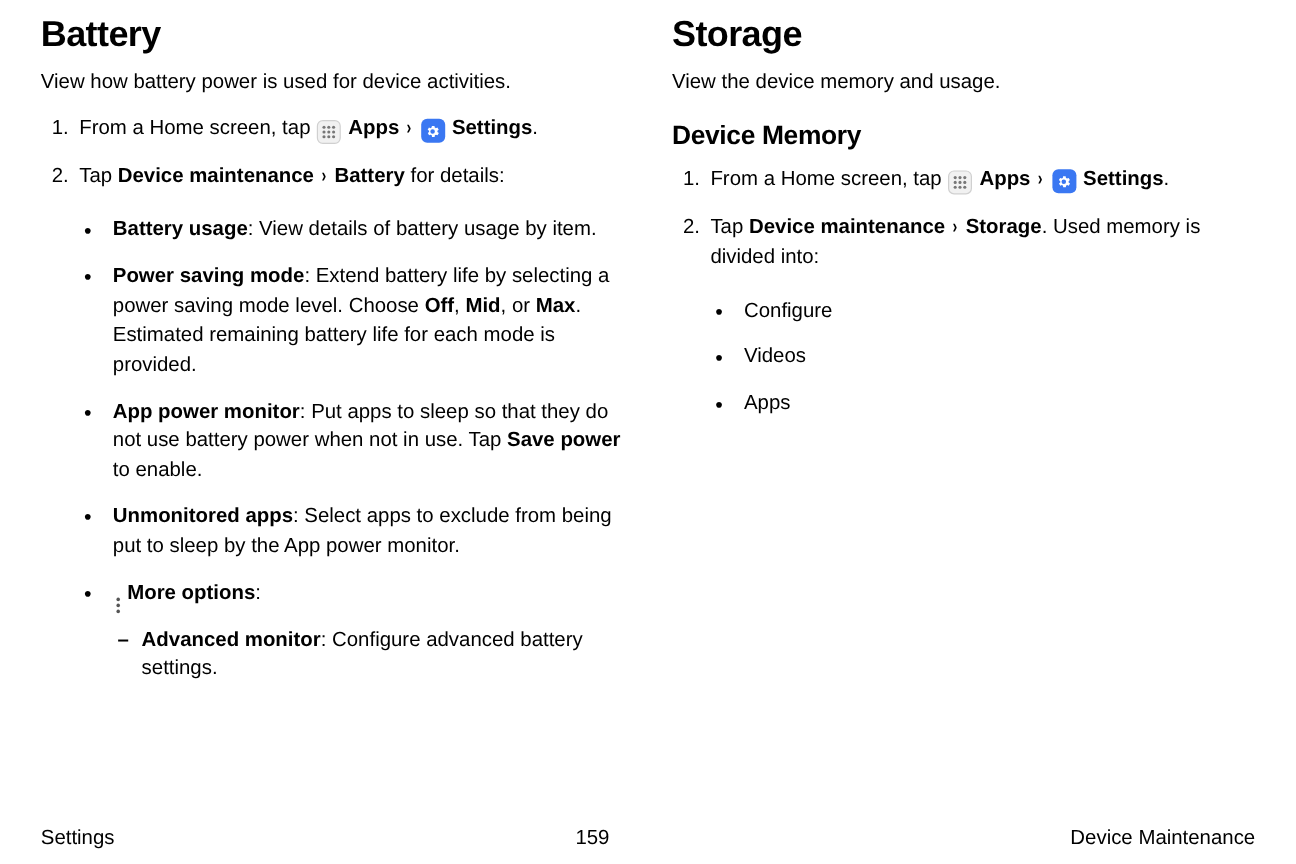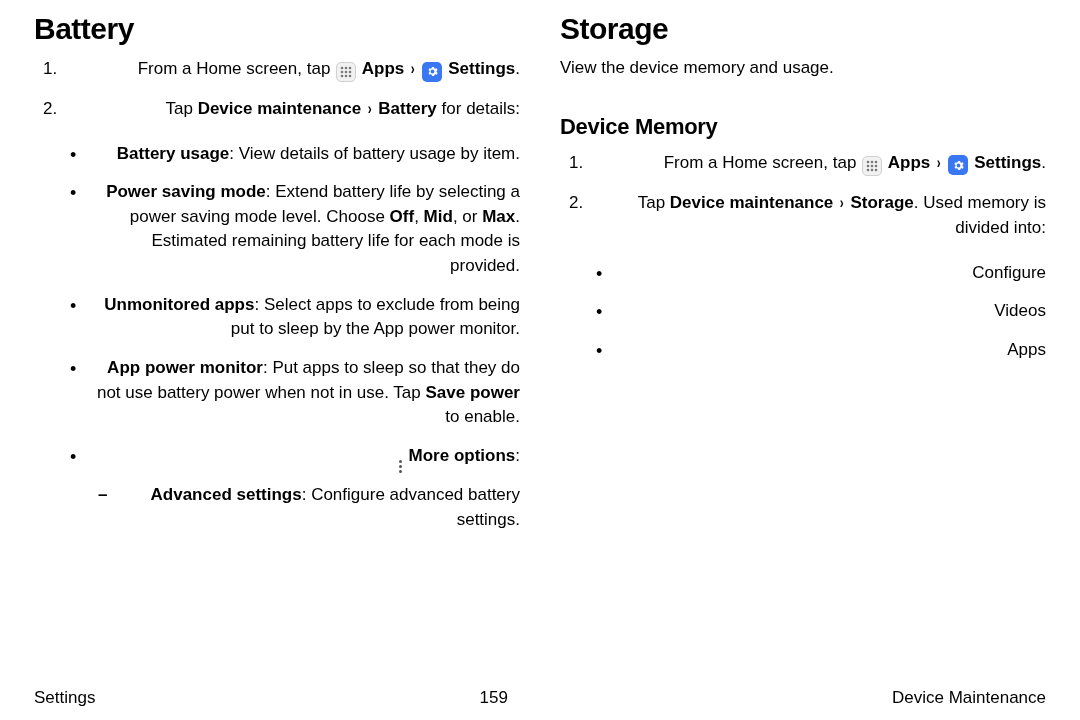--- a/index.html
+++ b/index.html
@@ -22,32 +22,31 @@
     }
     h1 {
       font-size: 30px;
       font-weight: 700;
       margin-bottom: 10px;
       letter-spacing: -0.5px;
     }
     h2 {
       font-size: 22px;
       font-weight: 700;
-      margin-top: 34px;
+      margin-top: 20px;
       margin-bottom: 10px;
       letter-spacing: -0.3px;
     }
     p.intro {
       margin-bottom: 14px;
       line-height: 1.4;
     }
     ol {
       list-style: decimal;
       padding-left: 28px;
-      text-align: right;
     }
     ol > li {
       margin-bottom: 14px;
       line-height: 1.5;
       padding-left: 4px;
     }
     ul.bulleted {
       list-style: none;
       padding-left: 22px;
       margin-top: 20px;
@@ -131,20 +130,21 @@
       font-size: 17px;
     }
   </style>
 </head>
 <body>
 
 <div class="columns">
 
   <div class="col">
     <h1>Battery</h1>
+    <p class="intro">View how battery power is used for device activities.</p>
     <ol>
       <li>
         <span>From a Home screen, tap </span>
         <span class="icon icon-apps">
           <svg width="12" height="12" viewBox="0 0 12 12">
               <g fill="#777">
                 <circle cx="2" cy="2" r="1.3"></circle>
                 <circle cx="6" cy="2" r="1.3"></circle>
                 <circle cx="10" cy="2" r="1.3"></circle>
                 <circle cx="2" cy="6" r="1.3"></circle>
@@ -170,34 +170,34 @@
         <span class="chev">›</span>
         <b>Battery</b><span> for details:</span>
         <ul class="bulleted">
           <li>
             <b>Battery usage</b><span>: View details of battery usage by item.</span>
           </li>
           <li>
             <b>Power saving mode</b><span>: Extend battery life by selecting a power saving mode level. Choose </span><b>Off</b><span>, </span><b>Mid</b><span>, or </span><b>Max</b><span>. Estimated remaining battery life for each mode is provided.</span>
           </li>
           <li>
+            <b>App power monitor</b><span>: Put apps to sleep so that they do not use battery power when not in use. Tap </span><b>Save power</b><span> to enable.</span>
+          </li>
+          <li>
             <b>Unmonitored apps</b><span>: Select apps to exclude from being put to sleep by the App power monitor.</span>
-          </li>
-          <li>
-            <b>App power monitor</b><span>: Put apps to sleep so that they do not use battery power when not in use. Tap </span><b>Save power</b><span> to enable.</span>
           </li>
           <li>
             <span class="icon-more">
                 <span></span>
                 <span></span>
                 <span></span>
               </span><b>More options</b><span>:</span>
             <ul class="sub-dash">
               <li>
-                <b>Advanced settings</b><span>: Configure advanced battery settings.</span>
+                <b>Advanced monitor</b><span>: Configure advanced battery settings.</span>
               </li>
             </ul>
           </li>
         </ul>
       </li>
     </ol>
   </div>
 
   <div class="col">
     <h1>Storage</h1>

